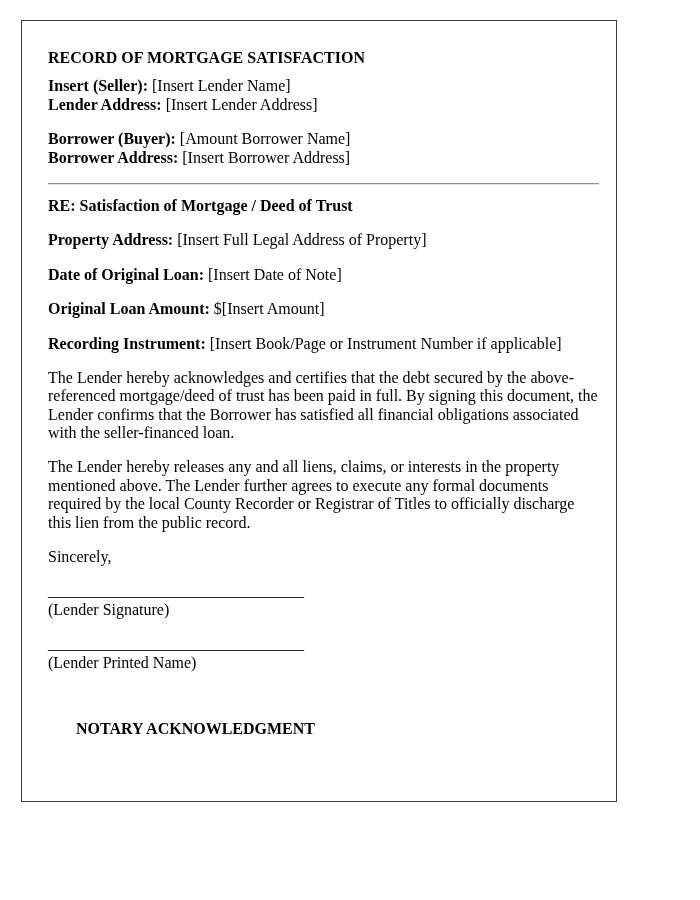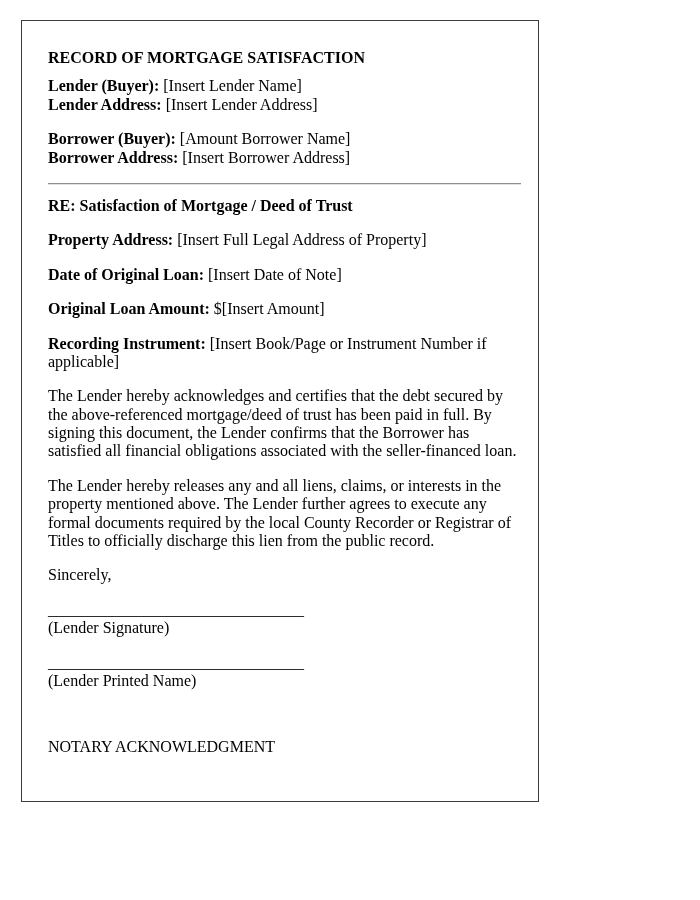--- a/index.html
+++ b/index.html
@@ -12,21 +12,21 @@
     height: 900px;
     position: relative;
     overflow: hidden;
     font-family: "Liberation Serif", "DejaVu Serif", serif;
     color: #000000;
   }
   .doc-page {
     position: absolute;
     left: 21px;
     top: 20px;
-    width: 518px;
+    width: 596px;
     height: 782px;
     box-sizing: border-box;
     border: 1px solid #3c3c3c;
     background: #ffffff;
     padding: 28px 17px 0 26px;
     overflow: hidden;
     font-size: 16px;
     line-height: 1.15;
   }
   .doc-page p {
@@ -53,33 +53,34 @@
     font-weight: bold;
   }
   p.signature-block {
     margin-bottom: 16px;
   }
   .signature-rule {
     letter-spacing: 0;
     white-space: pre;
   }
   p.notary-heading {
-    font-weight: normal;
+    font-weight: bold;
     margin-top: 48px;
+    margin-left: 28px;
   }
 </style>
 </head>
 <body>
 
 <div class="doc-page">
 
   <p class="doc-title">RECORD OF MORTGAGE SATISFACTION</p>
 
 
-  <p><strong class="field-label">Lender (Buyer):</strong> <span>[Insert Lender Name]</span><br><strong class="field-label">Lender Address:</strong> <span>[Insert Lender Address]</span></p>
+  <p><strong class="field-label">Insert (Seller):</strong> <span>[Insert Lender Name]</span><br><strong class="field-label">Lender Address:</strong> <span>[Insert Lender Address]</span></p>
 
   <p><strong class="field-label">Borrower (Buyer):</strong> <span>[Amount Borrower Name]</span><br><strong class="field-label">Borrower Address:</strong> <span>[Insert Borrower Address]</span></p>
 
   <hr class="section-divider">
 
   <p class="re-line">RE: Satisfaction of Mortgage / Deed of Trust</p>
 
   <p><strong class="field-label">Property Address:</strong> <span>[Insert Full Legal Address of Property]</span></p>
 
   <p><strong class="field-label">Date of Original Loan:</strong> <span>[Insert Date of Note]</span></p>

